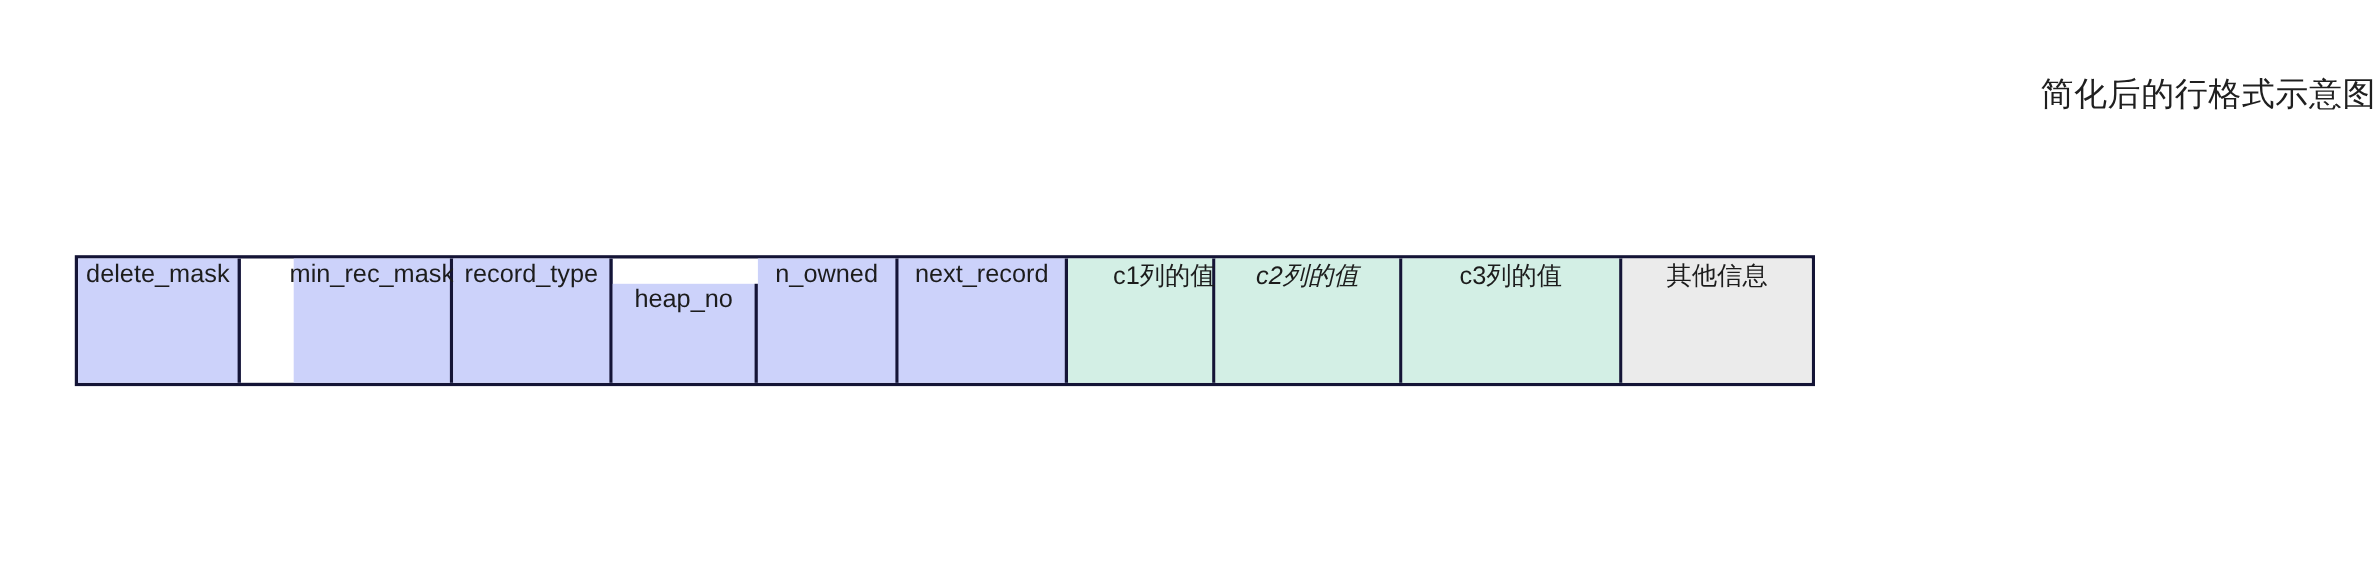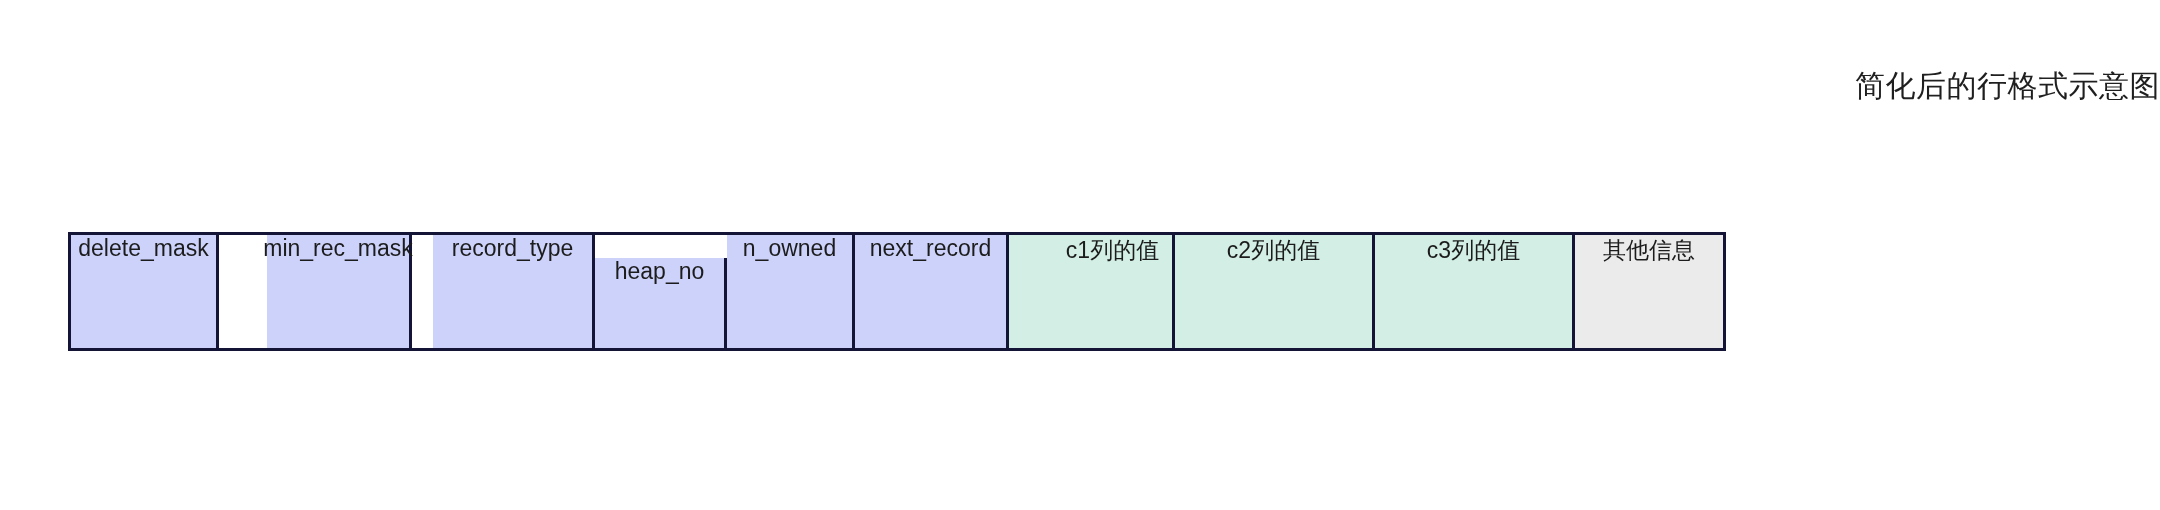--- a/index.html
+++ b/index.html
@@ -75,39 +75,39 @@
 
   <div id="diagram-title">简化后的行格式示意图</div>
 
   <div id="row-format-table">
       <div class="row-cell header-field" style="width: 148px;">
         <span class="cell-label">delete_mask</span>
       </div>
       <div class="row-cell header-field" style="width: 145px; margin-left: 48px;">
         <span class="cell-label">min_rec_mask</span>
       </div>
-      <div class="row-cell header-field" style="width: 162px; margin-left: 21px;">
+      <div class="row-cell header-field" style="width: 145px;">
         <span class="cell-label">record_type</span>
       </div>
       <div class="row-cell header-field" style="width: 132px; margin-top: 23px;">
         <span class="cell-label">heap_no</span>
       </div>
       <div class="row-cell header-field" style="width: 128px;">
         <span class="cell-label">n_owned</span>
       </div>
       <div class="row-cell header-field" style="width: 154px;">
         <span class="cell-label">next_record</span>
       </div>
-      <div class="row-cell column-value" style="width: 166px; padding-left: 44px;">
+      <div class="row-cell column-value" style="width: 134px; padding-left: 44px;">
         <span class="cell-label">c1列的值</span>
       </div>
-      <div class="row-cell column-value" style="width: 200px;">
+      <div class="row-cell column-value" style="width: 170px; font-style: italic;">
         <span class="cell-label">c2列的值</span>
       </div>
       <div class="row-cell column-value" style="width: 200px;">
         <span class="cell-label">c3列的值</span>
       </div>
-      <div class="row-cell other-info" style="width: 148px;">
+      <div class="row-cell other-info" style="width: 172px;">
         <span class="cell-label">其他信息</span>
       </div>
     </div>
 
 </div>
 
 </body></html>

